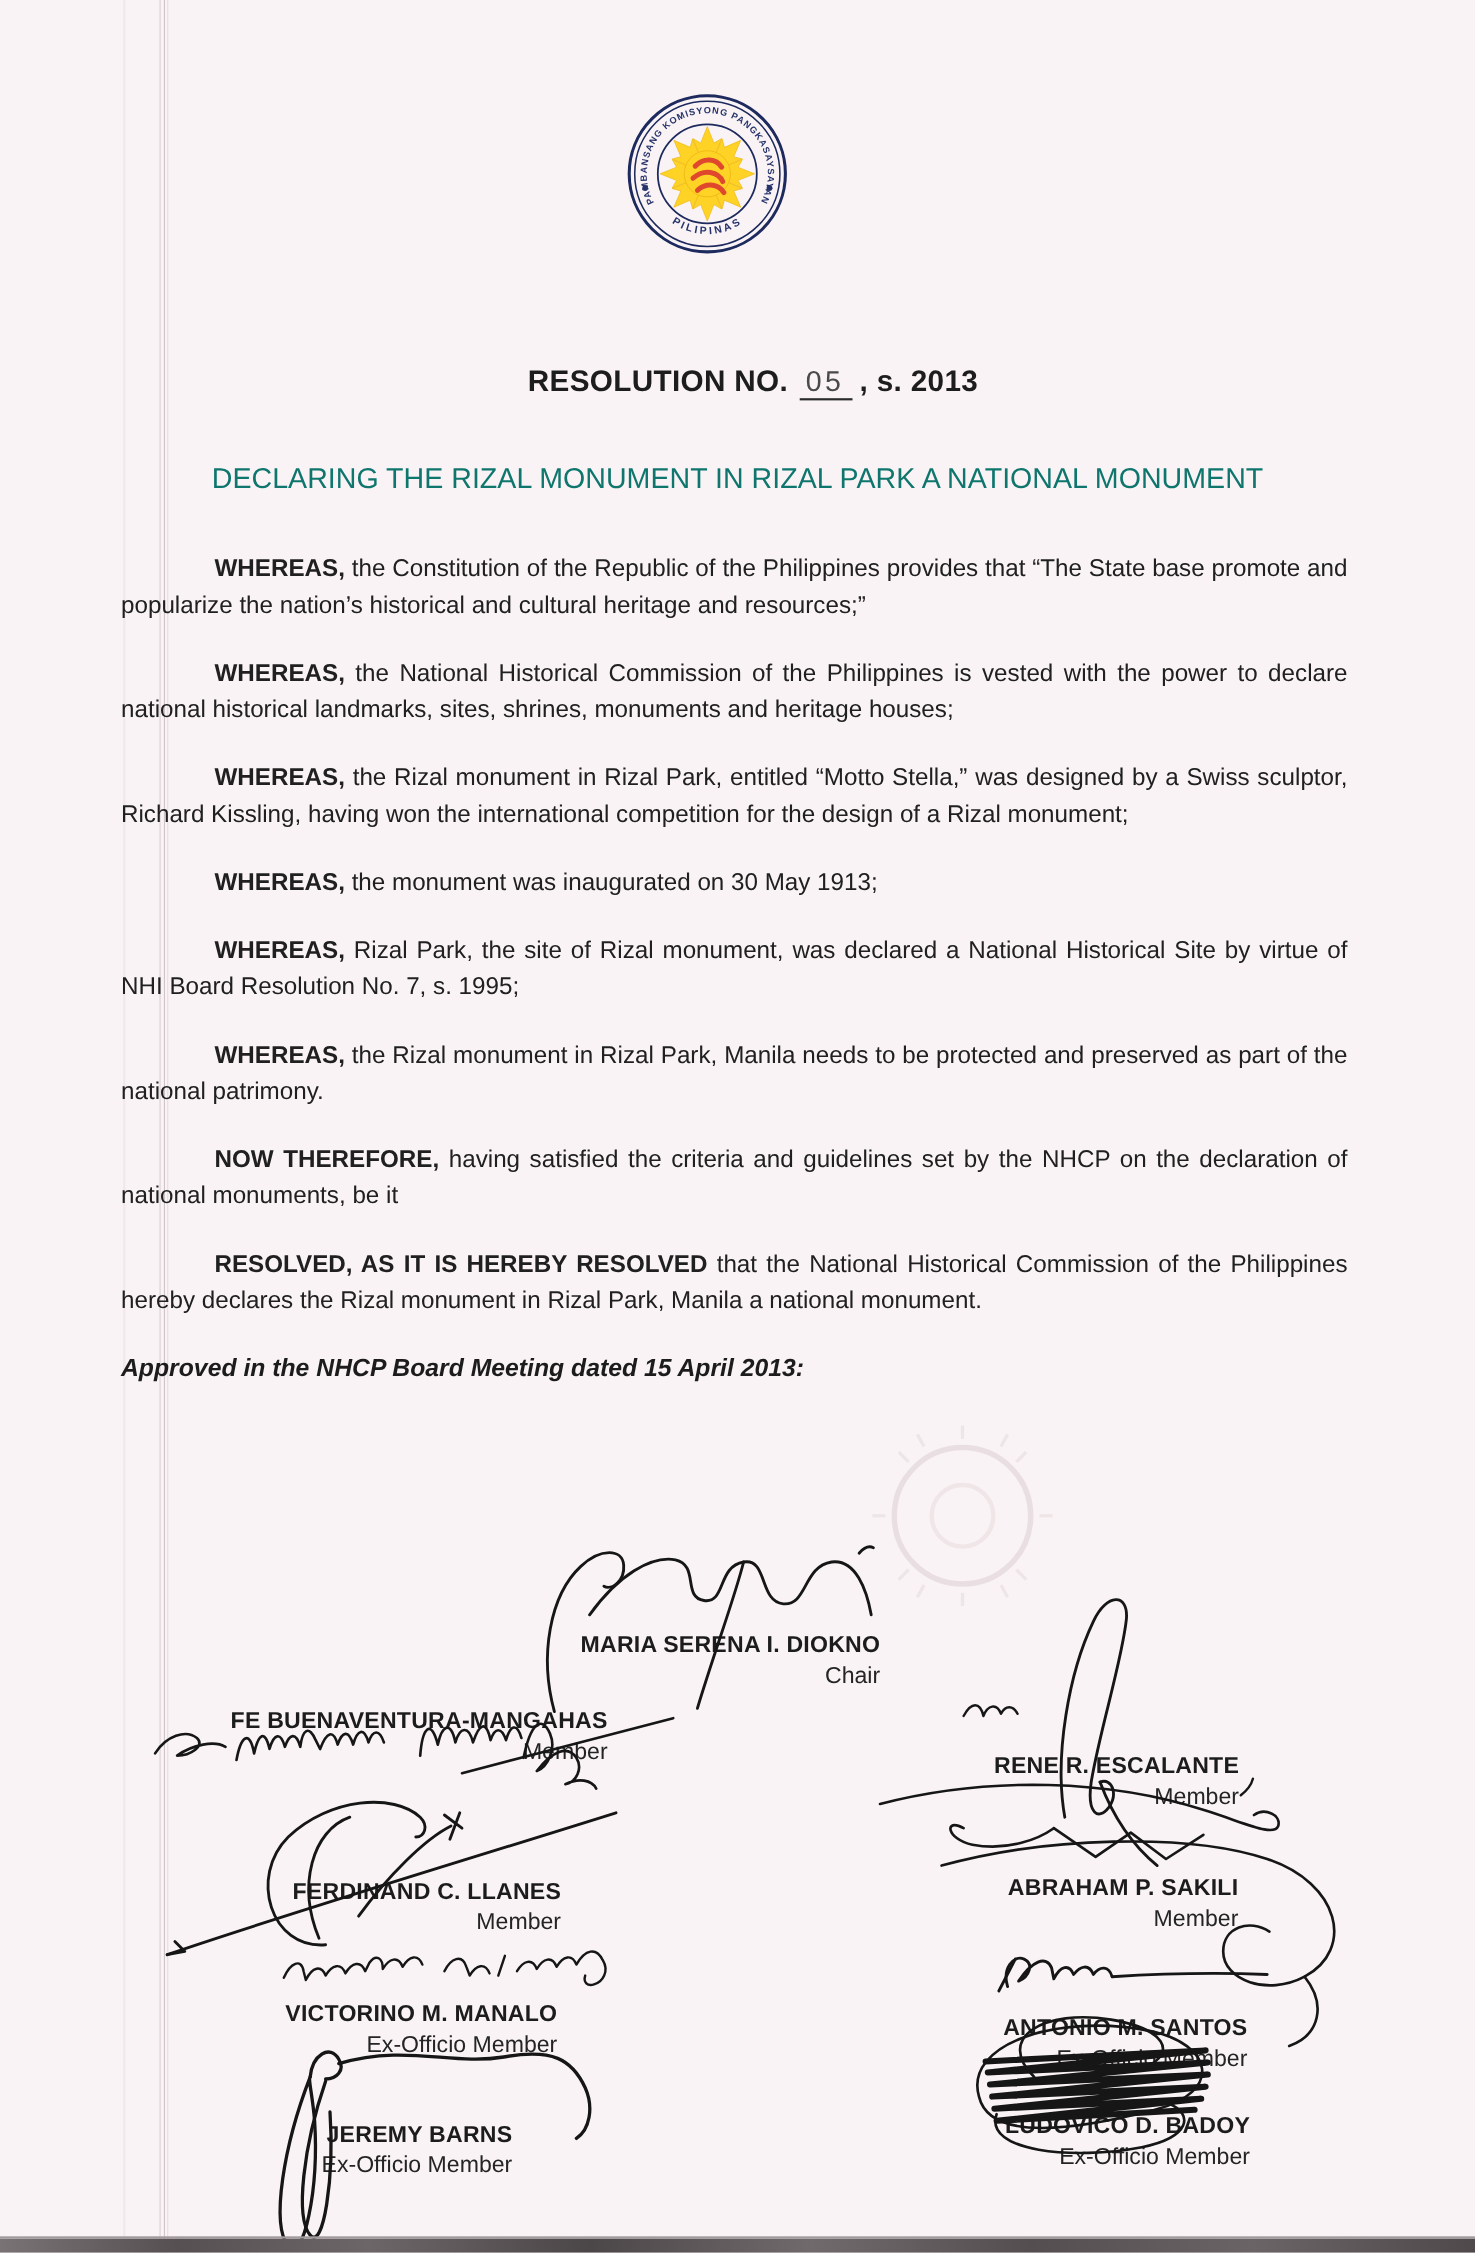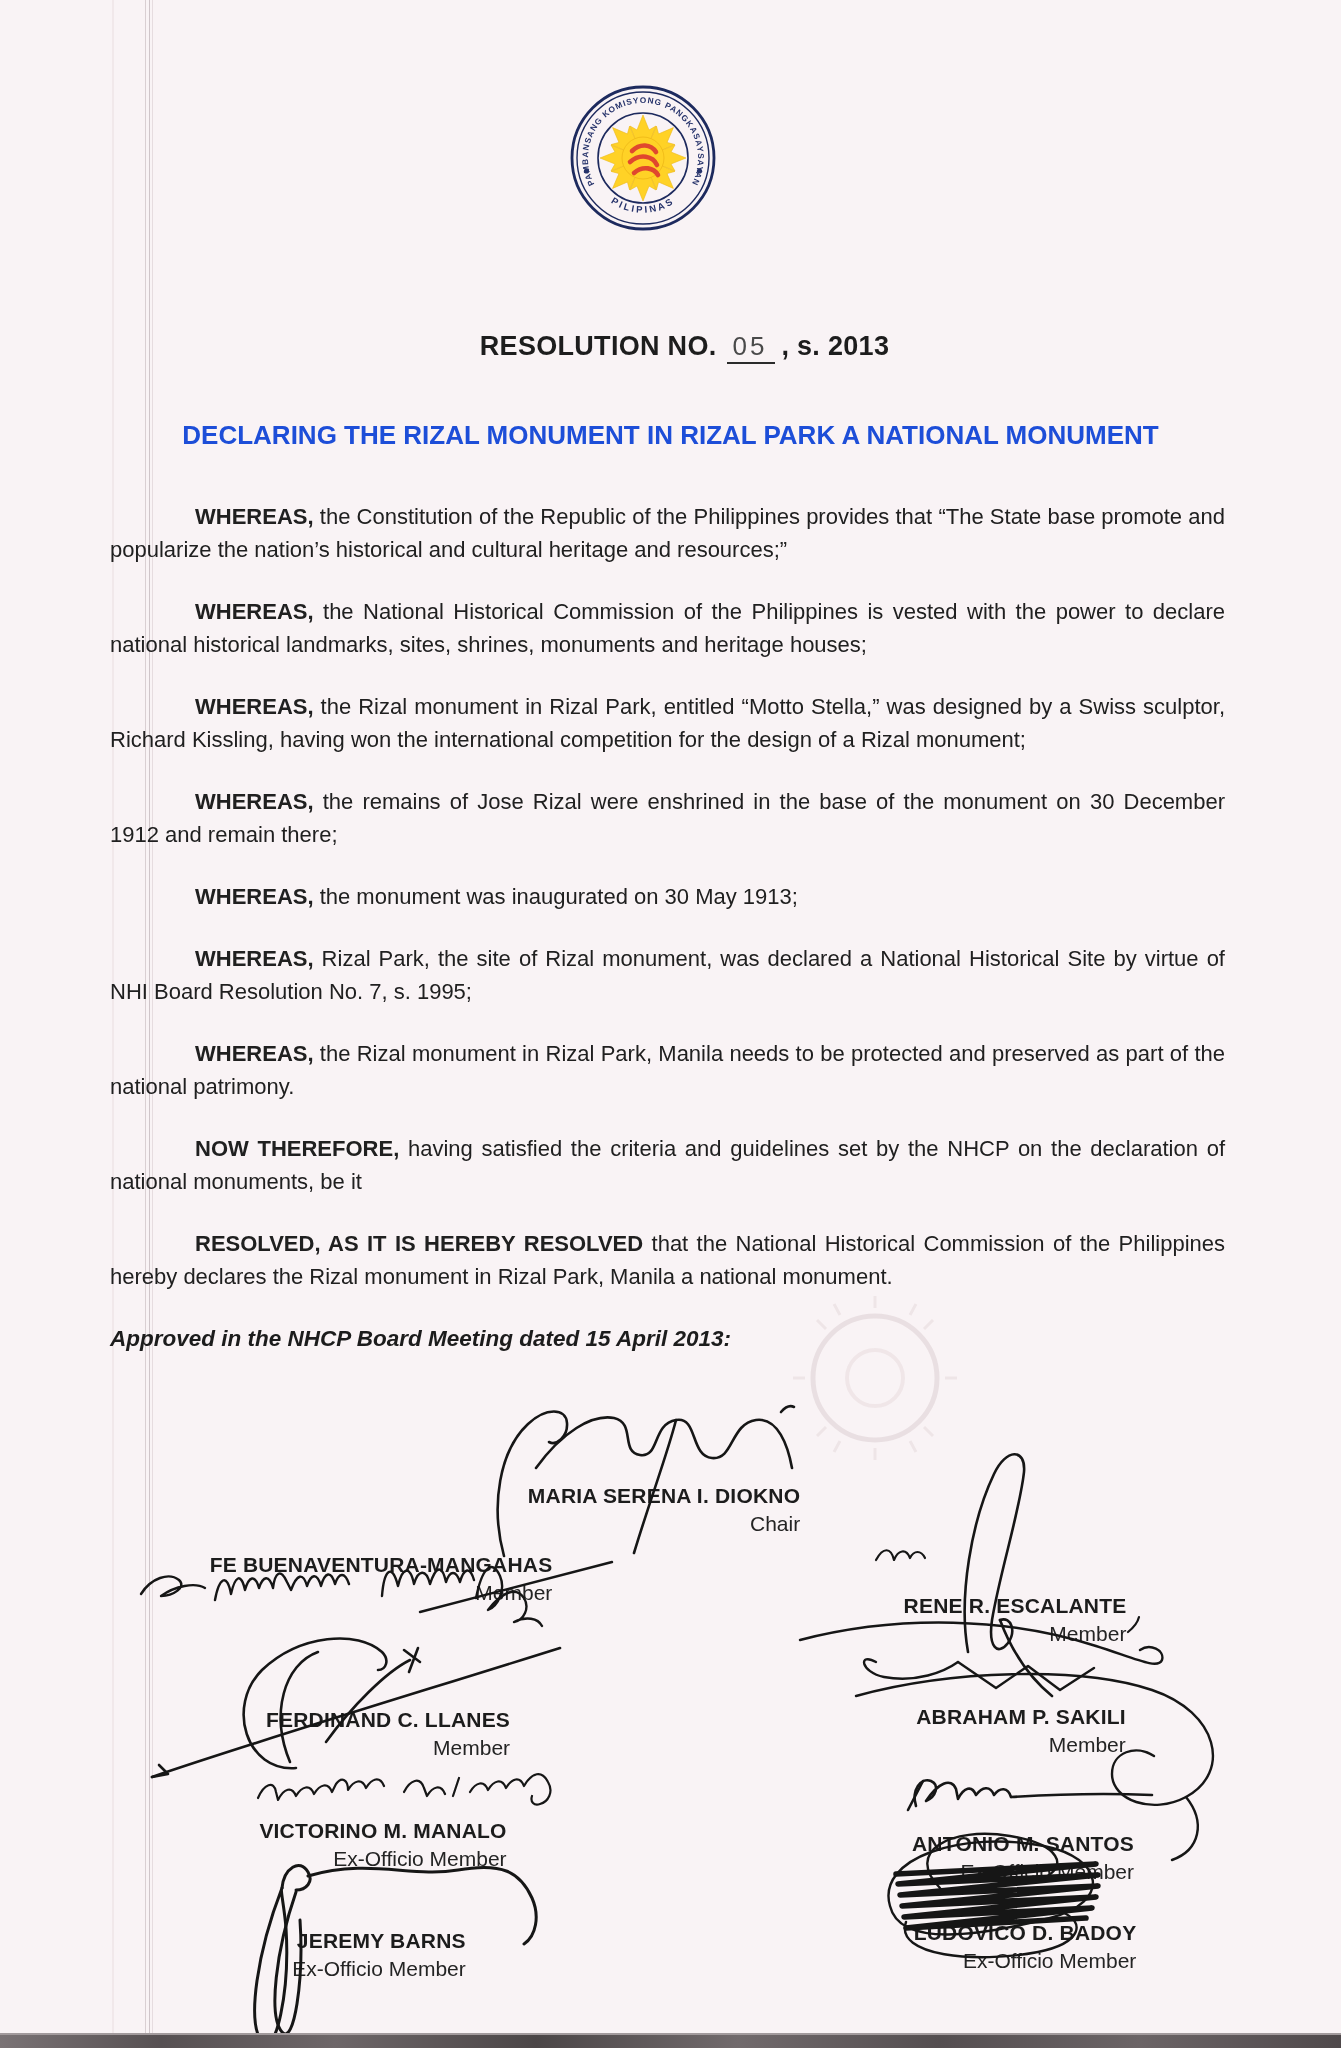--- a/index.html
+++ b/index.html
@@ -29,21 +29,21 @@
     letter-spacing:.3px;
     margin-left:28px;
   }
   .res-no{
     font-weight:400;color:#4a4a4a;letter-spacing:3px;
     border-bottom:2.5px solid #2b2b2b;
     padding:0 8px 1px 6px;margin:0 6px 0 10px;font-size:26px;
   }
   .title{
     position:absolute;left:0;right:0;top:420px;margin:0;
-    text-align:center;font-size:26px;font-weight:bold;color:#1d4ed8;
+    text-align:center;font-size:26px;font-weight:normal;color:#0f766e;
   }
   .body-text{
     position:absolute;left:110px;top:500px;width:1115px;
     font-size:22px;line-height:33px;text-align:justify;color:#202020;
   }
   .body-text p{margin:0 0 29px 0;text-indent:85px;}
   .lead{font-weight:bold;}
   p.approved{
     margin-top:4px;text-indent:0;
     font-weight:bold;font-style:italic;font-size:22.5px;color:#1c1c1c;
@@ -105,21 +105,20 @@
   <div class="res-line">
     <span>RESOLUTION NO.</span><span class="res-no">05</span><span>, s. 2013</span>
   </div>
 
   <h1 class="title">DECLARING THE RIZAL MONUMENT IN RIZAL PARK A NATIONAL MONUMENT</h1>
 
   <div class="body-text">
     <p><span class="lead">WHEREAS,</span><span> the Constitution of the Republic of the Philippines provides that “The State base promote and popularize the nation’s historical and cultural heritage and resources;”</span></p>
     <p><span class="lead">WHEREAS,</span><span> the National Historical Commission of the Philippines is vested with the power to declare national historical landmarks, sites, shrines, monuments and heritage houses;</span></p>
     <p><span class="lead">WHEREAS,</span><span> the Rizal monument in Rizal Park, entitled “Motto Stella,” was designed by a Swiss sculptor, Richard Kissling, having won the international competition for the design of a Rizal monument;</span></p>
-    <p><span class="lead">WHEREAS,</span><span> the remains of Jose Rizal were enshrined in the base of the monument on 30 December 1912 and remain there;</span></p>
     <p><span class="lead">WHEREAS,</span><span> the monument was inaugurated on 30 May 1913;</span></p>
     <p><span class="lead">WHEREAS,</span><span> Rizal Park, the site of Rizal monument, was declared a National Historical Site by virtue of NHI Board Resolution No. 7, s. 1995;</span></p>
     <p><span class="lead">WHEREAS,</span><span> the Rizal monument in Rizal Park, Manila needs to be protected and preserved as part of the national patrimony.</span></p>
     <p><span class="lead">NOW THEREFORE,</span><span> having satisfied the criteria and guidelines set by the NHCP on the declaration of national monuments, be it</span></p>
     <p><span class="lead">RESOLVED, AS IT IS HEREBY RESOLVED</span><span> that the National Historical Commission of the Philippines hereby declares the Rizal monument in Rizal Park, Manila a national monument.</span></p>
     <p class="approved">Approved in the NHCP Board Meeting dated 15 April 2013:</p>
   </div>
 
   <div class="sigblock" style="left:664px;top:1482px;">
     <div class="sig-name">MARIA SERENA I. DIOKNO</div>

